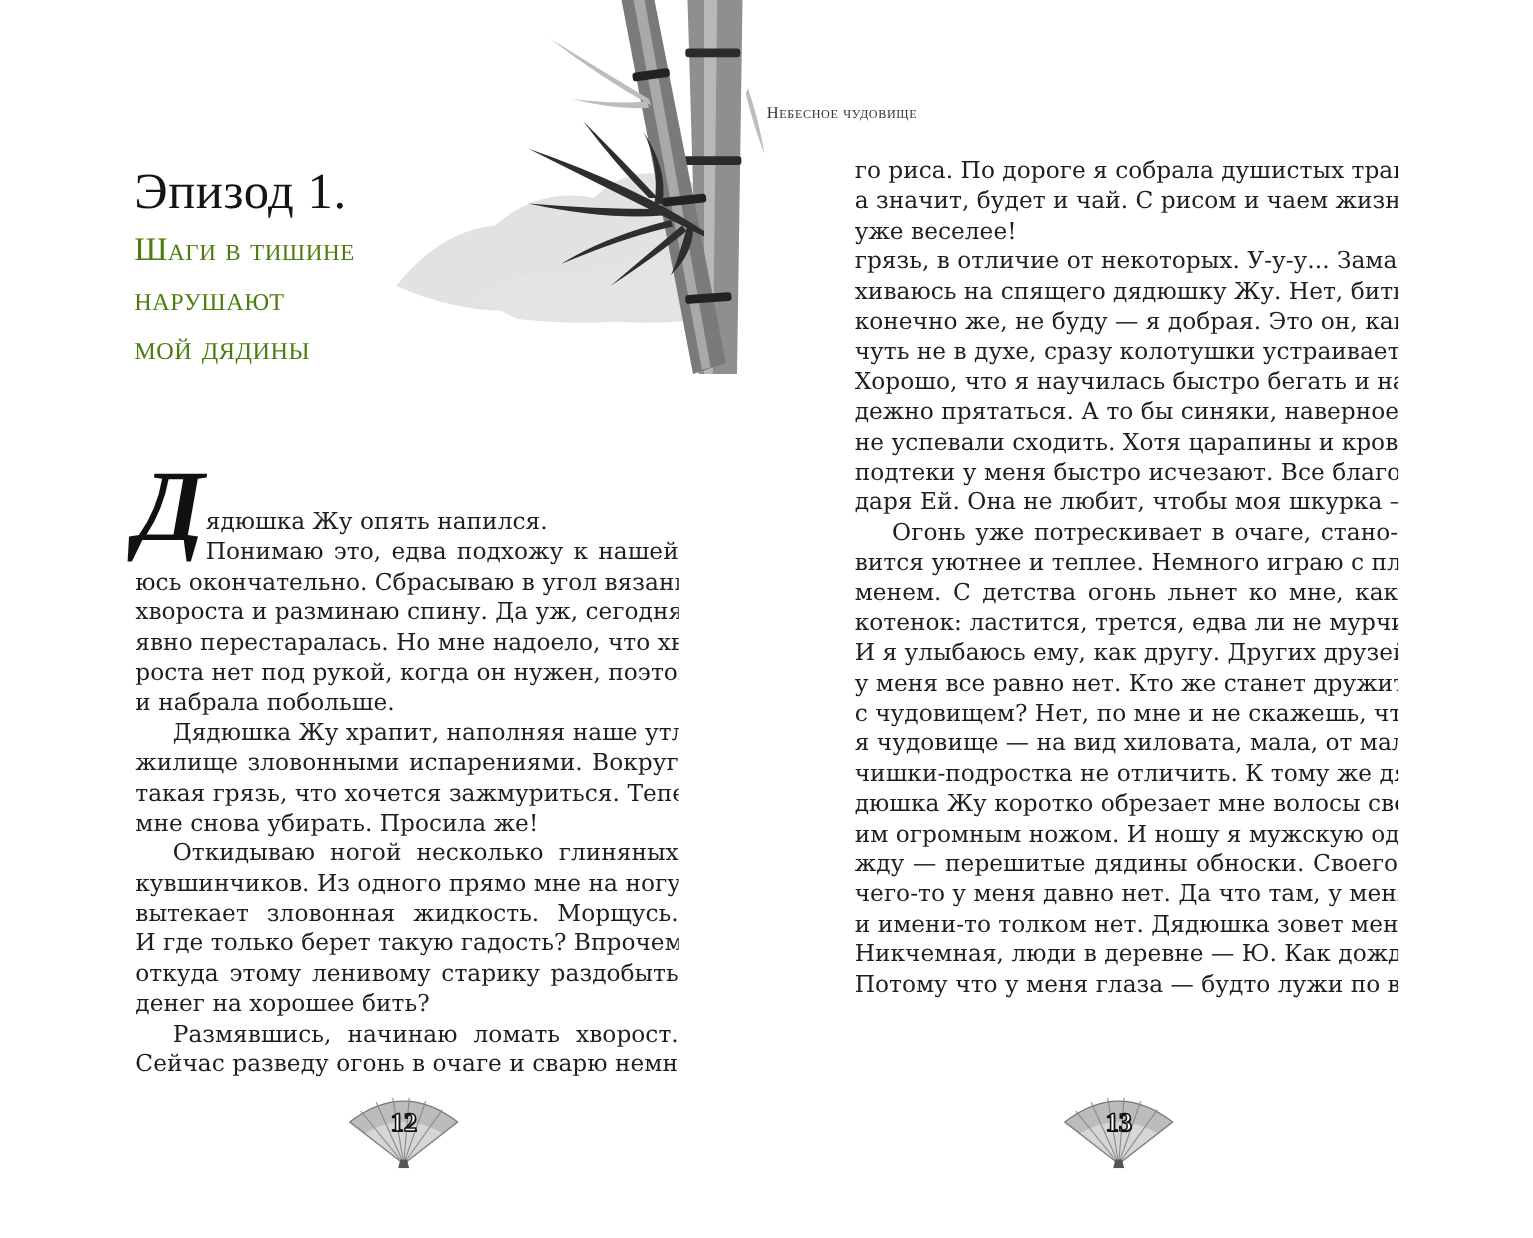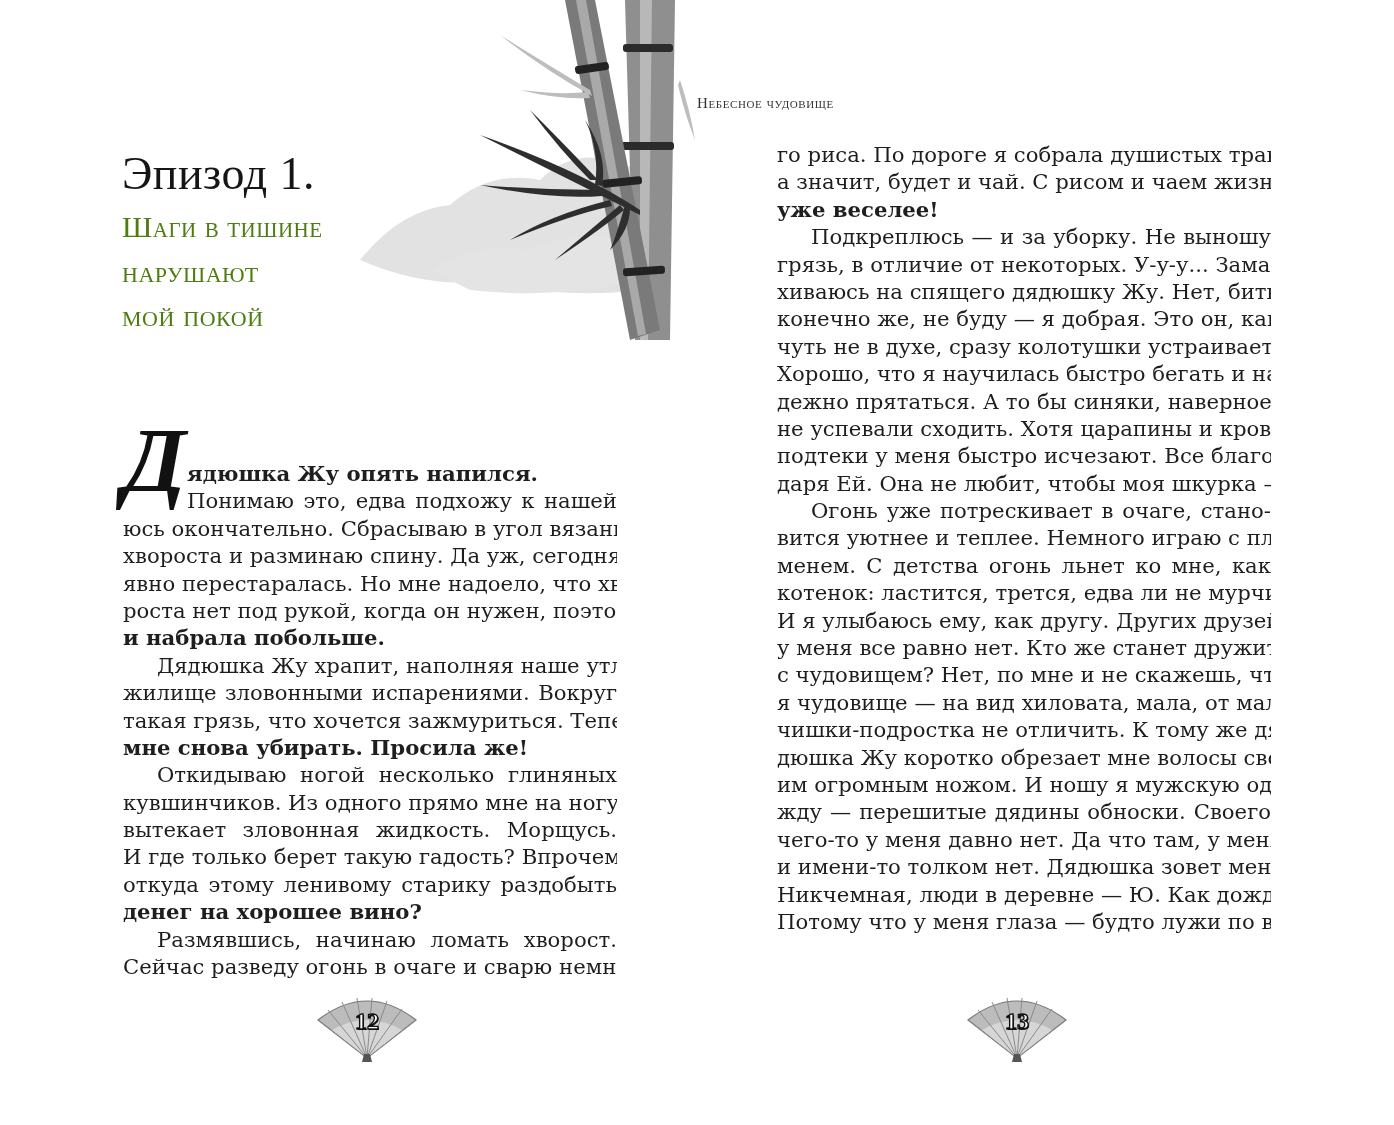--- a/index.html
+++ b/index.html
@@ -15,21 +15,21 @@
   .chapter-title { position:absolute; left:122px; top:146px; font-family:"Liberation Serif", serif; font-size:46px; line-height:56px; font-weight:normal; letter-spacing:0.5px; margin:0; color:#151515; }
   .chapter-subtitle { position:absolute; left:122px; top:205px; font-family:"Liberation Serif", serif; margin:0; font-weight:normal; color:#4d7c0f; }
   .chapter-subtitle .line { display:block; height:44px; font-size:32px; line-height:44px; font-variant:small-caps; letter-spacing:0.5px; }
   .chapter-subtitle .line:first-child { font-size:30px; }
 
   
   .column { position:absolute; width:494px; font-size:21.2px; line-height:27.4px; }
   .column-left { left:123px; top:420px;margin-top:40px; }
   .column-right { left:777px; top:141px; }
   .line-text { display:block; white-space:nowrap; text-align:justify; text-align-last:justify; height:27.4px; overflow:hidden; }
-  .line-text.last { text-align-last:left;font-weight:bold; }
+  .line-text.last { text-align-last:left; }
   .line-text.indent { padding-left:34px; }
   .line-text.dropped { padding-left:64px; }
 
   .drop-cap { position:absolute; left:123px; top:418px; font-family:"Liberation Serif", serif; font-style:italic; font-size:92px; line-height:84px; font-weight:bold; color:#111; }
 
   .running-head { position:absolute; left:0; width:697px; top:95px; text-align:left; font-family:"Liberation Serif", serif; font-size:15px; font-variant:small-caps; letter-spacing:0.6px; color:#333; }
 
   
   .fan { position:absolute; top:990px; width:110px; height:72px; }
   .fan-left { left:312px; }
@@ -71,21 +71,21 @@
       <path d="M250 90 Q200 60 160 35 Q205 70 252 96 Z"></path>
       <path d="M248 92 Q220 95 180 90 Q220 100 250 98 Z"></path>
       <path d="M340 80 Q350 110 355 140 Q345 115 338 85 Z"></path>
     </g>
   </svg>
 
   <h1 class="chapter-title">Эпизод 1.</h1>
   <h2 class="chapter-subtitle">
     <span class="line">Шаги в тишине</span>
     <span class="line">нарушают</span>
-    <span class="line">мой покой</span>
+    <span class="line">мой дядины</span>
   </h2>
 
   <div class="drop-cap">Д</div>
 
   <div class="column column-left">
     <span class="line-text dropped last">ядюшка Жу опять напился.</span>
     <span class="line-text dropped">Понимаю это, едва подхожу к нашей</span>
     <span class="line-text">юсь окончательно. Сбрасываю в угол вязанку</span>
     <span class="line-text">хвороста и разминаю спину. Да уж, сегодня</span>
     <span class="line-text">явно перестаралась. Но мне надоело, что хво-</span>
@@ -93,21 +93,21 @@
     <span class="line-text last">и набрала побольше.</span>
     <span class="line-text indent">Дядюшка Жу храпит, наполняя наше утлое</span>
     <span class="line-text">жилище зловонными испарениями. Вокруг</span>
     <span class="line-text">такая грязь, что хочется зажмуриться. Теперь</span>
     <span class="line-text last">мне снова убирать. Просила же!</span>
     <span class="line-text indent">Откидываю ногой несколько глиняных</span>
     <span class="line-text">кувшинчиков. Из одного прямо мне на ногу</span>
     <span class="line-text">вытекает зловонная жидкость. Морщусь.</span>
     <span class="line-text">И где только берет такую гадость? Впрочем,</span>
     <span class="line-text">откуда этому ленивому старику раздобыть</span>
-    <span class="line-text last">денег на хорошее вино?</span>
+    <span class="line-text last">денег на хорошее бить?</span>
     <span class="line-text indent">Размявшись, начинаю ломать хворост.</span>
     <span class="line-text">Сейчас разведу огонь в очаге и сварю немно-</span>
   </div>
 
   <div class="fan fan-left">
     <svg width="110" height="72" viewBox="0 0 110 72">
       <path d="M55 68 L6 30 Q55 -8 104 30 Z" fill="#bcbcbc" stroke="#777" stroke-width="1.2"></path>
       <path d="M55 68 L20 40 Q55 20 90 40 Z" fill="#d6d6d6"></path>
       <g stroke="#8a8a8a" stroke-width="1">
         <line x1="55" y1="68" x2="6" y2="30"></line>
@@ -126,21 +126,20 @@
 </div>
 
 <div class="page page-right">
   <div class="running-head">Небесное чудовище</div>
 </div>
 
 <div class="column column-right">
   <span class="line-text">го риса. По дороге я собрала душистых трав,</span>
   <span class="line-text">а значит, будет и чай. С рисом и чаем жизнь</span>
   <span class="line-text last">уже веселее!</span>
-  <span class="line-text indent">Подкреплюсь — и за уборку. Не выношу</span>
   <span class="line-text">грязь, в отличие от некоторых. У-у-у... Зама-</span>
   <span class="line-text">хиваюсь на спящего дядюшку Жу. Нет, бить,</span>
   <span class="line-text">конечно же, не буду — я добрая. Это он, как</span>
   <span class="line-text">чуть не в духе, сразу колотушки устраивает.</span>
   <span class="line-text">Хорошо, что я научилась быстро бегать и на-</span>
   <span class="line-text">дежно прятаться. А то бы синяки, наверное,</span>
   <span class="line-text">не успевали сходить. Хотя царапины и крово-</span>
   <span class="line-text">подтеки у меня быстро исчезают. Все благо-</span>
   <span class="line-text">даря Ей. Она не любит, чтобы моя шкурка —</span>
   <span class="line-text indent">Огонь уже потрескивает в очаге, стано-</span>

